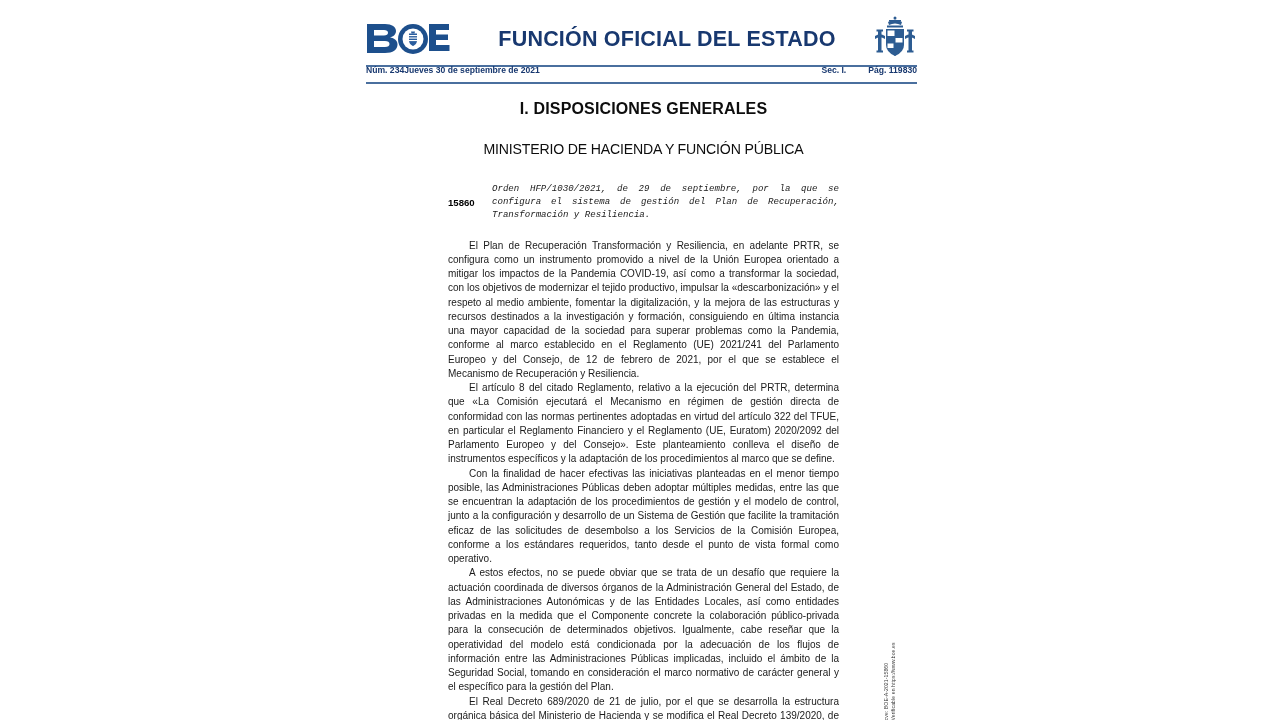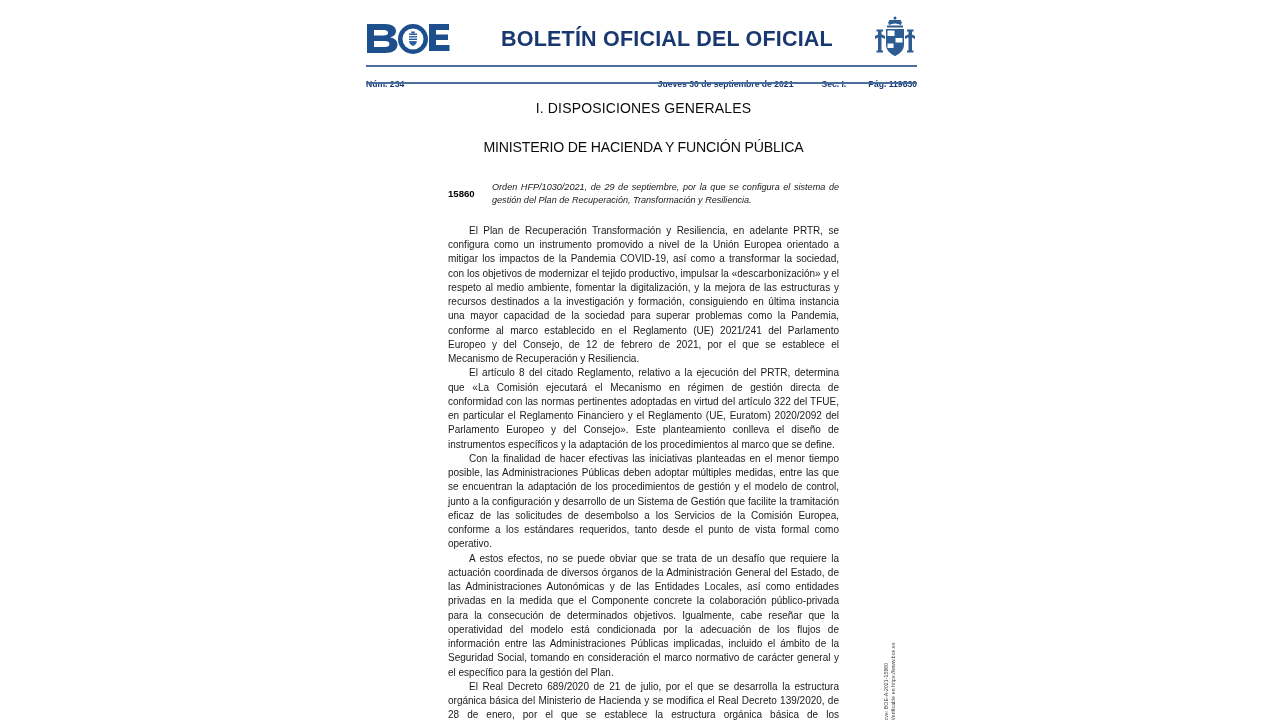--- a/index.html
+++ b/index.html
@@ -76,51 +76,51 @@
     left: 366px;
     top: 82px;
     width: 551px;
     height: 1.5px;
     background: #4a6f9e;
   }
 
   .hdr-meta {
     position: absolute;
     left: 366px;
-    top: 72px;
+    top: 58px;
     width: 551px;
     height: 24px;
     display: flex;
     align-items: center;
     font-size: 8.6px;
     font-weight: bold;
     color: #18386f;
     white-space: nowrap;
   }
   .hdr-meta .num { flex: 0 0 auto; }
   .hdr-meta .date {
     flex: 1 1 auto;
-    text-align: right;
+    text-align: left;
     padding-right: 28px;
   }
   .hdr-meta .sec { flex: 0 0 auto; margin-right: 22px; }
   .hdr-meta .pag { flex: 0 0 auto; }
 
   
   .column {
     position: absolute;
     left: 448px;
     top: 100px;
     width: 391px;
   }
 
   .section-title {
     text-align: center;
-    font-size: 14px;
-    font-weight: normal;
+    font-size: 16px;
+    font-weight: bold;
     color: #0d0d0d;
     letter-spacing: 0.15px;
     margin: 0 0 22px 0;
   }
 
   .ministry-title {
     text-align: center;
     font-size: 15.2px;
     font-weight: normal;
     color: #0d0d0d;
@@ -144,20 +144,21 @@
     line-height: 1.42;
   }
   .disp-summary {
     flex: 1 1 auto;
     font-style: italic;
     font-size: 9.1px;
     line-height: 1.42;
     text-align: justify;
     text-justify: inter-word;
     color: #1a1a1a;
+    font-family: Liberation Mono, monospace;
   }
 
   p.body-par {
     margin: 0 0 0 0;
     font-size: 10px;
     line-height: 1.425;
     text-align: justify;
     text-justify: inter-word;
     text-indent: 21px;
     color: #1a1a1a;
@@ -206,21 +207,21 @@
 
       <path d="M86 23 h16 v14 c0 6 -5 10 -8 11 c-3 -1 -8 -5 -8 -11 Z" fill="#2a5d9e"></path>
       <rect x="86" y="26" width="16" height="2.2" fill="#ffffff"></rect>
       <rect x="86" y="31" width="16" height="2.2" fill="#ffffff"></rect>
       <rect x="86" y="36" width="16" height="2.2" fill="#ffffff"></rect>
       <path d="M90 19 h8 l-1 4 h-6 Z" fill="#2a5d9e"></path>
 
       <path d="M126 4 h40 v12 h-26 v9 h24 v11 h-24 v10 h27 v12 h-41 Z" fill="#1d4f8c"></path>
     </svg>
 
-    <div class="masthead-title">BOLETÍN OFICIAL DEL OFICIAL</div>
+    <div class="masthead-title">FUNCIÓN OFICIAL DEL ESTADO</div>
 
     <svg class="coat-arms" viewBox="0 0 84 92" aria-hidden="true">
       <g fill="#2d5c92">
 
         <path d="M30 8 h24 v3 h-24 Z"></path>
         <path d="M28 12 q14 -9 28 0 l-2 6 q-12 -6 -24 0 Z"></path>
         <circle cx="42" cy="4" r="3"></circle>
         <path d="M26 19 h32 v4 h-32 Z"></path>
 
         <rect x="8" y="30" width="7" height="40"></rect>

